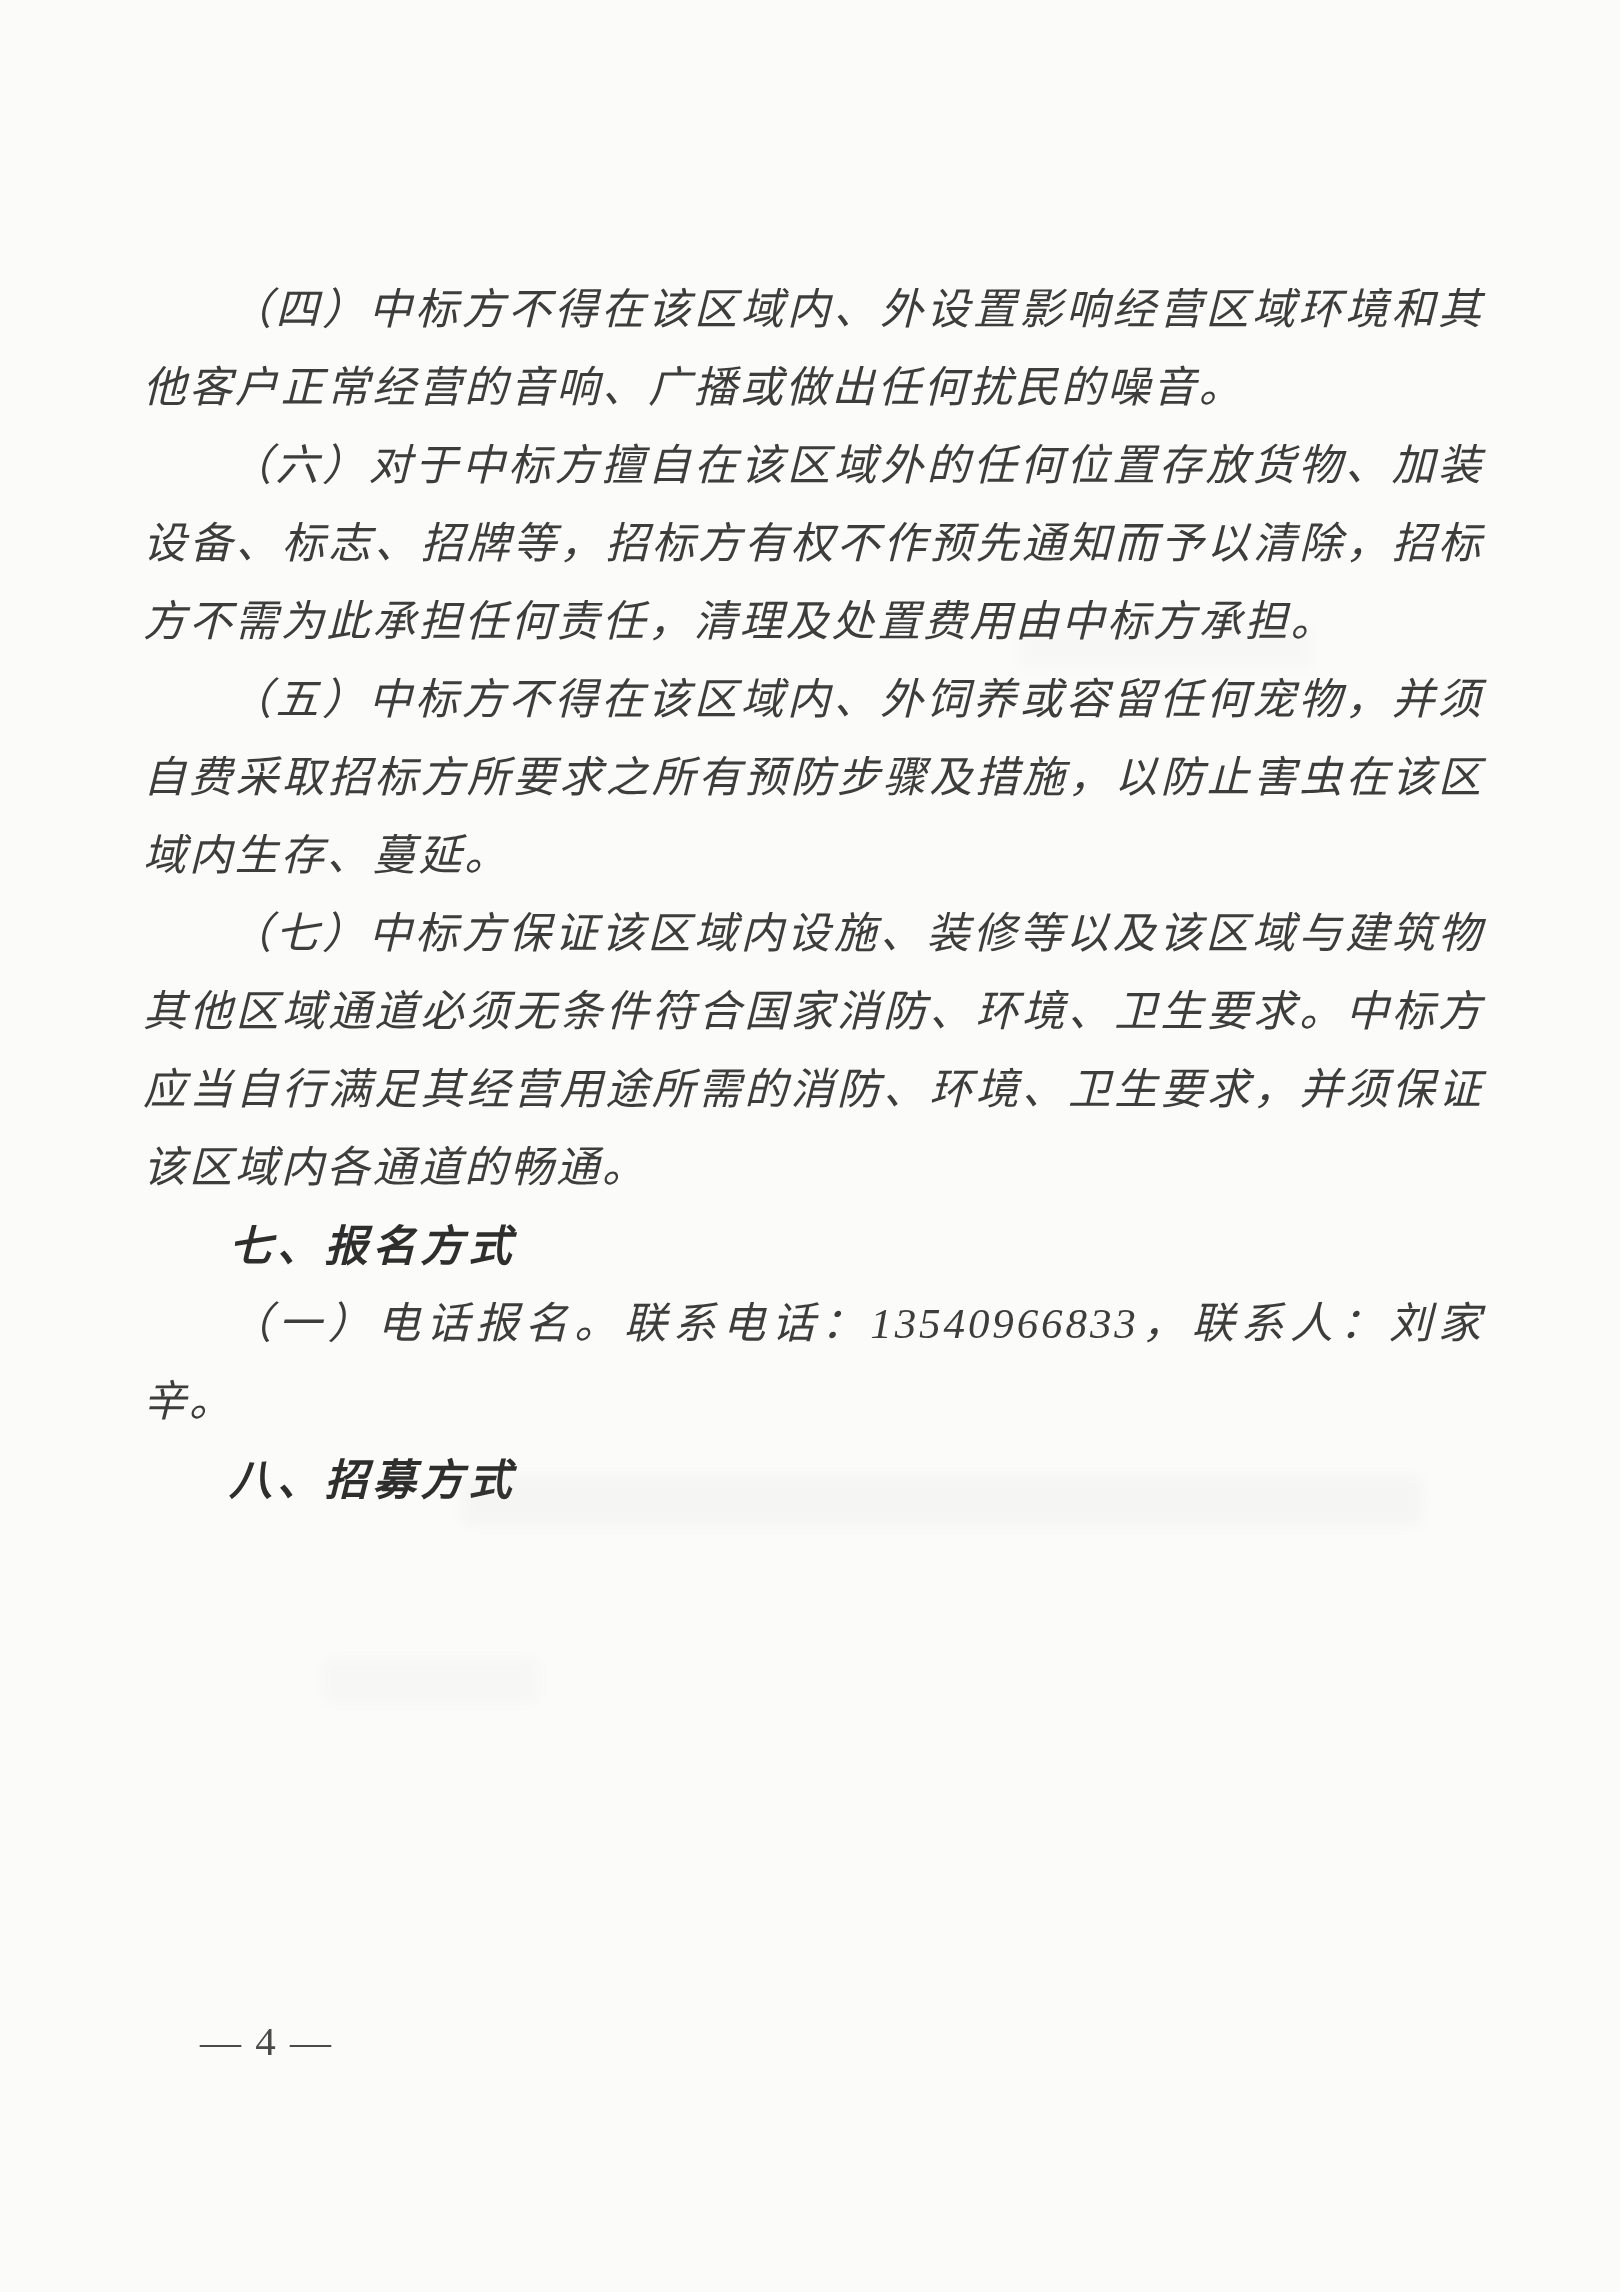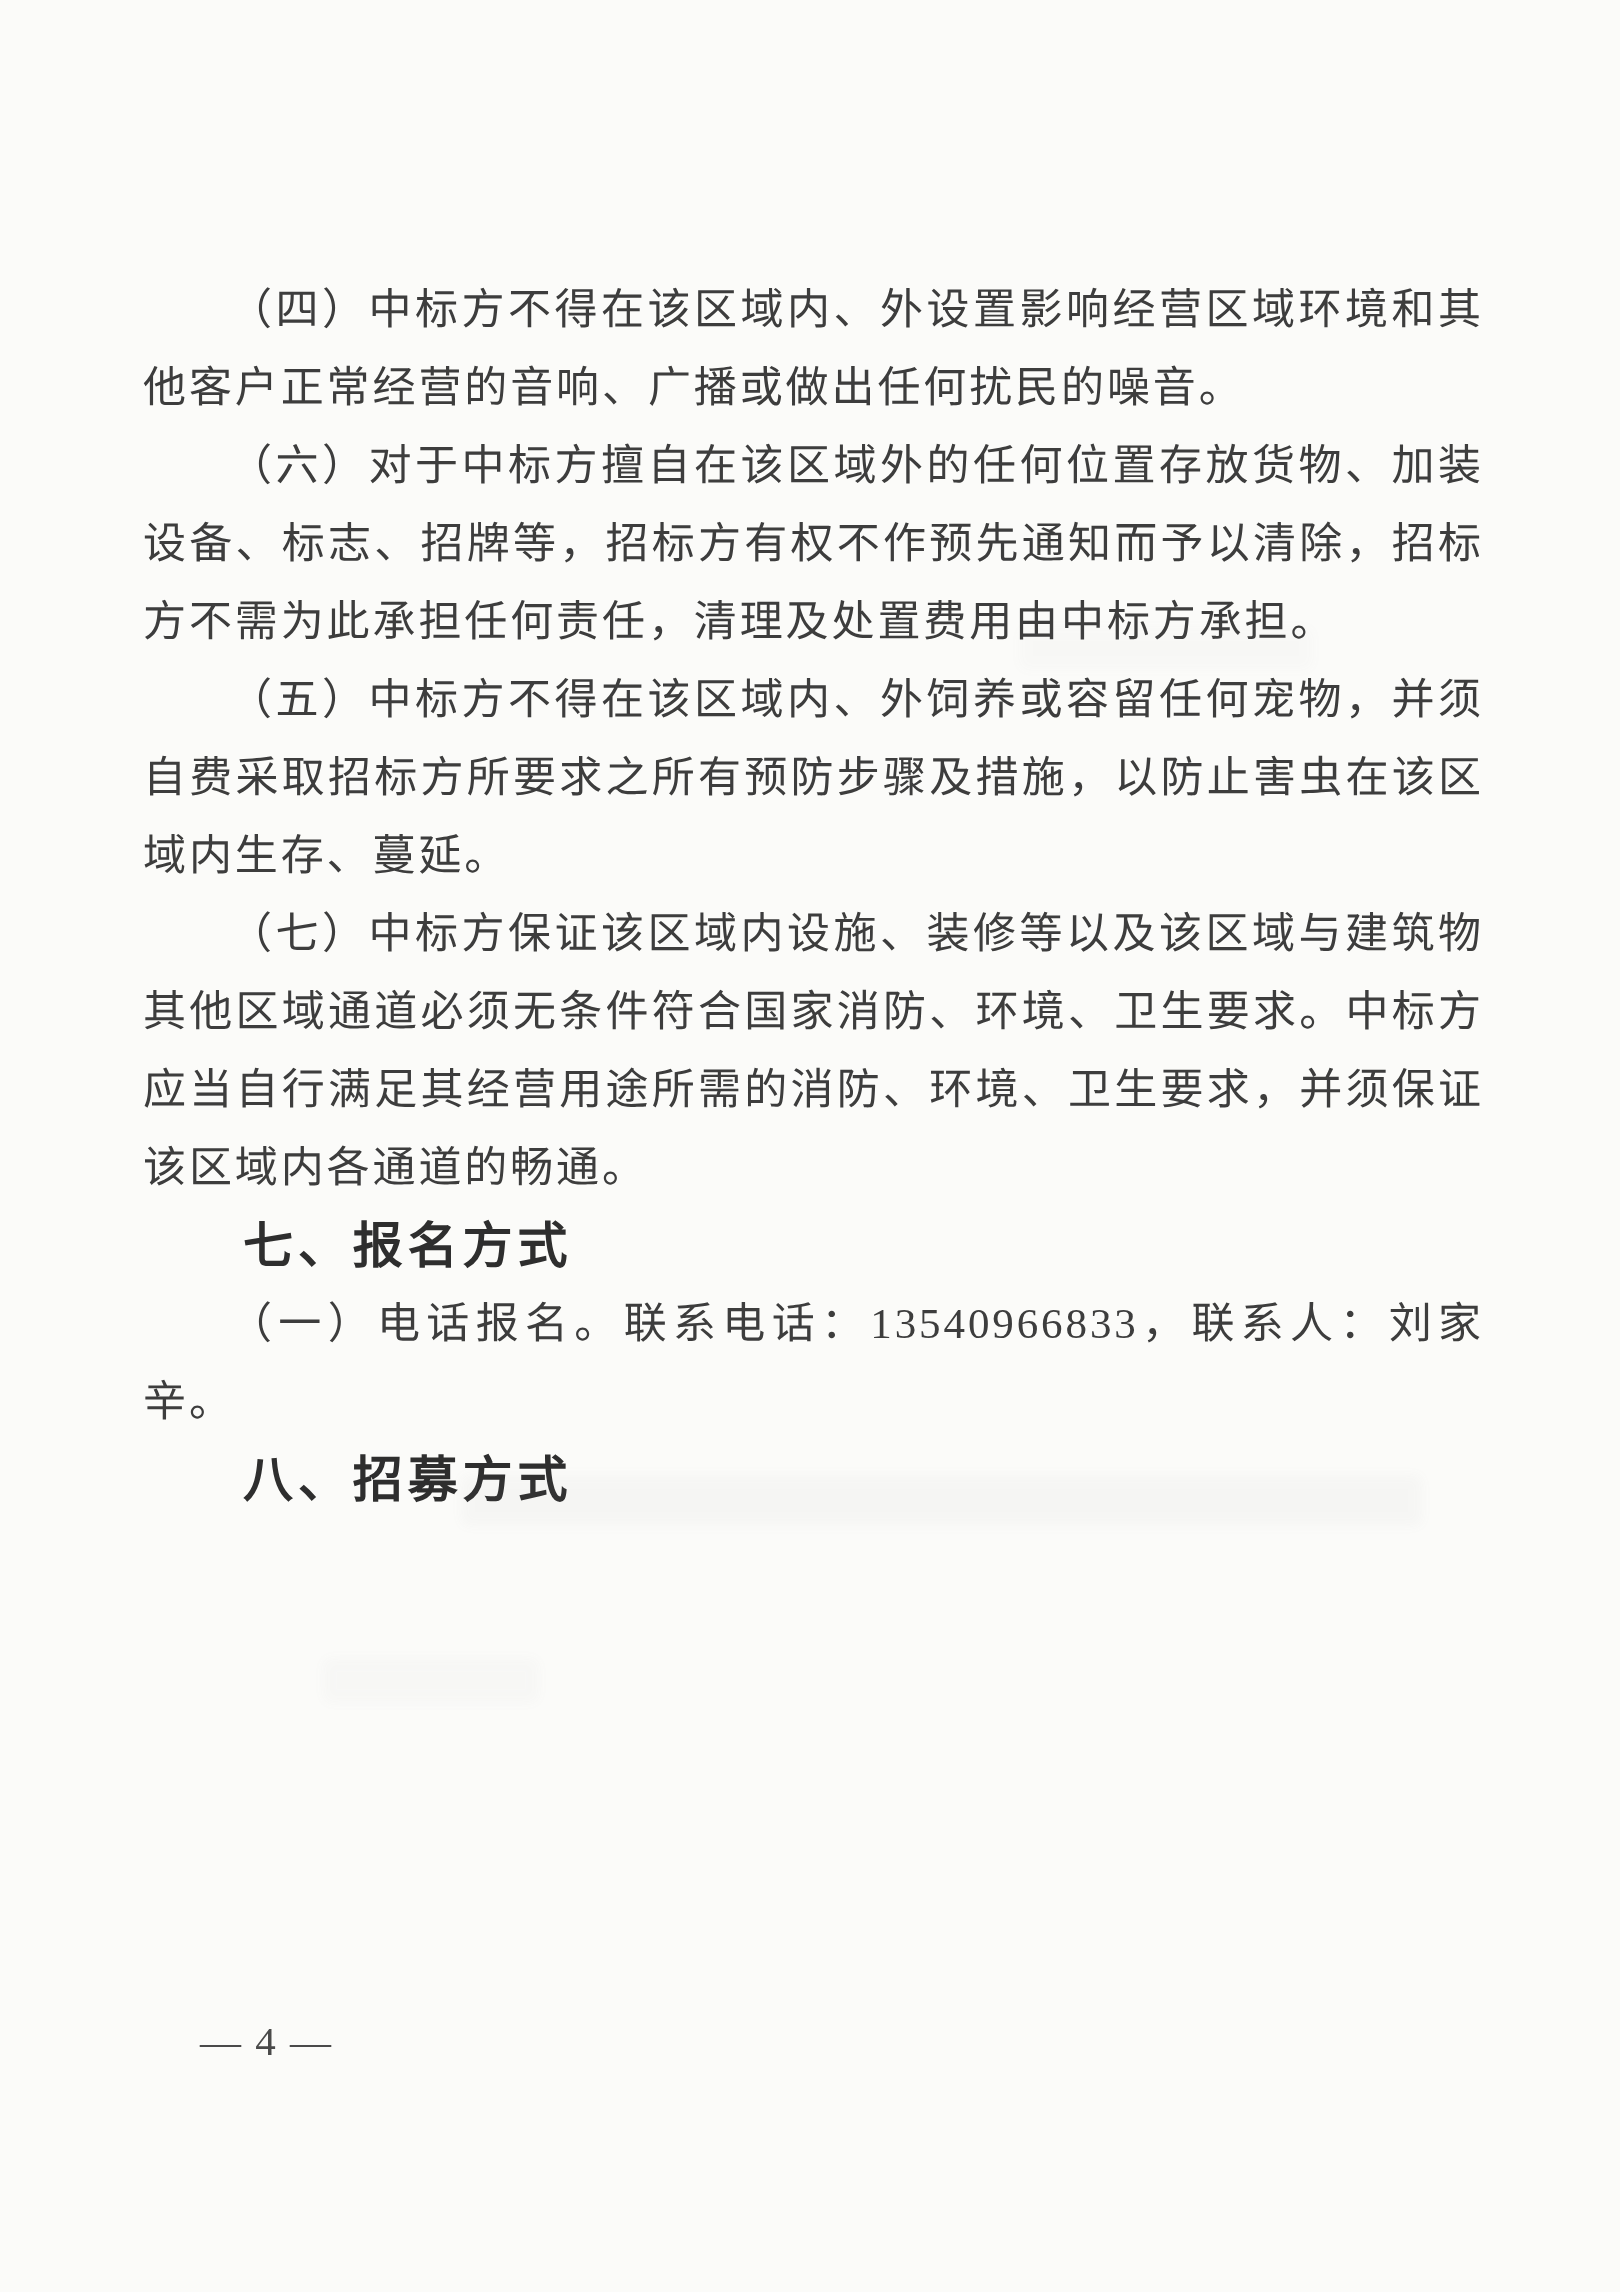--- a/index.html
+++ b/index.html
@@ -19,28 +19,29 @@
   .content {
     position: absolute;
     left: 143px;
     top: 271px;
     width: 1341px;
     font-size: 43px;
     line-height: 78px;
     letter-spacing: 2.9px;
     text-align: justify;
     text-justify: inter-ideograph;
+    font-style: italic;
   }
   .body-para {
     margin: 0;
     text-indent: 2em;
   }
   .heading {
     margin: 0;
-    font-size: 50px;
+    font-size: 43px;
     line-height: 78px;
     text-indent: 2em;
     font-weight: bold;
     color: #2e2e2e;
     font-family: "Liberation Sans", "DejaVu Sans", sans-serif;
     letter-spacing: 4.9px;
   }
   .page-number {
     position: absolute;
     left: 200px;

